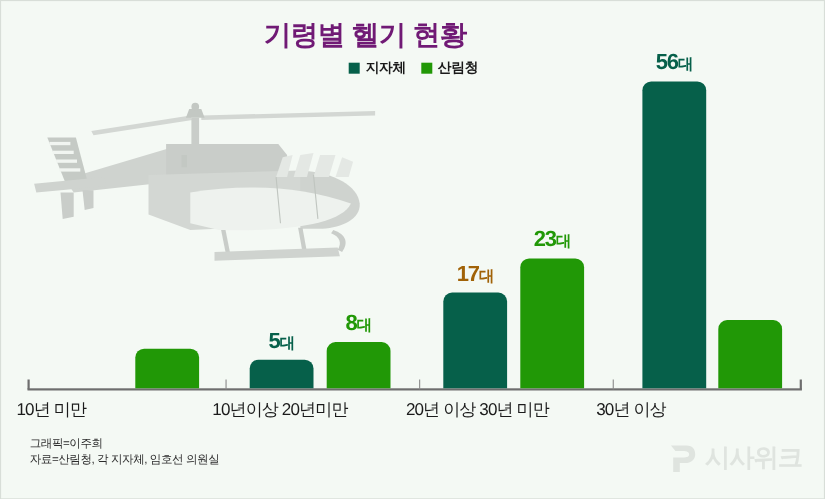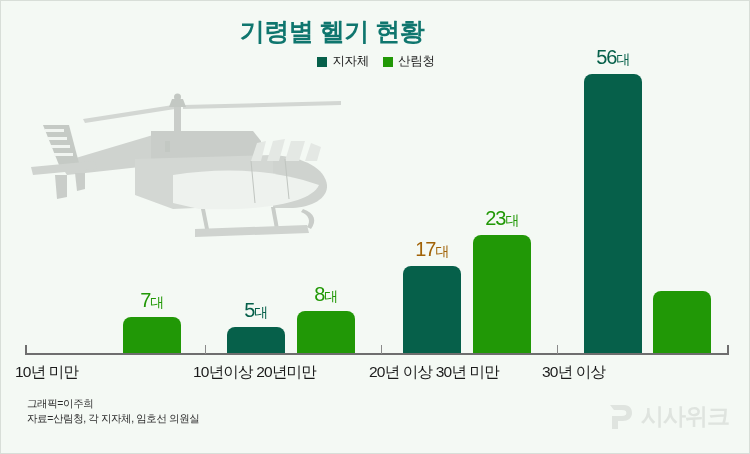--- a/index.html
+++ b/index.html
@@ -13,30 +13,30 @@
     position:absolute;inset:0;
     border:1px solid #d8ded8;
     box-sizing:border-box;
     background:#f4f9f4;
   }
 
   
   #chart-title{
     position:absolute;top:14px;left:0;width:662px;
     text-align:center;
-    font-size:25px;font-weight:bold;color:#0f766e;
+    font-size:25px;font-weight:bold;color:#701a75;
     letter-spacing:-0.5px;
   }
   #legend{
     position:absolute;top:52px;left:0;width:750px;
     display:flex;justify-content:center;align-items:center;gap:14px;
   }
   .legend-item{display:flex;align-items:center;gap:5px;}
   .legend-swatch{width:10px;height:10px;display:block;}
-  .legend-label{font-size:12.5px;font-weight:normal;color:#1a1a1a;letter-spacing:-0.3px;}
+  .legend-label{font-size:12.5px;font-weight:bold;color:#1a1a1a;letter-spacing:-0.3px;}
 
   
   #helicopter{
     position:absolute;left:22px;top:62px;width:320px;height:180px;
     pointer-events:none;
   }
 
   
   #plot{
     position:absolute;left:0;top:0;width:750px;height:454px;
@@ -52,21 +52,21 @@
     position:absolute;top:344px;width:2px;height:9px;background:#6e6e6e;
   }
 
   .bar{
     position:absolute;bottom:102px;width:58px;
     border-radius:8px 8px 0 0;
   }
   .bar-label{
     position:absolute;
     width:120px;text-align:center;
-    font-size:20px;font-weight:normal;
+    font-size:20px;font-weight:bold;
     letter-spacing:-1px;
     white-space:nowrap;
   }
   .bar-label .unit{font-size:14px;letter-spacing:-0.5px;}
 
   .group-label{
     position:absolute;top:361px;
     width:200px;text-align:left;
     font-size:15.5px;color:#1b1b1b;letter-spacing:-0.8px;
     white-space:nowrap;
@@ -161,23 +161,20 @@
   <div id="plot">
 
     <div id="axis-line"></div>
     <div class="axis-endtick" style="left:24px"></div>
     <div class="axis-tick" style="left:204px"></div>
     <div class="axis-tick" style="left:380px"></div>
     <div class="axis-tick" style="left:556px"></div>
     <div class="axis-endtick" style="left:726px"></div>
 
     <div class="bar" style="left:122px;height:36px;background:#219806"></div>
-    <div class="bar-label" style="left:91px;top:288px;color:#219806">
-      <span>7</span><span class="unit">대</span>
-    </div>
 
     <div class="bar" style="left:226px;height:26px;background:#06604a"></div>
     <div class="bar-label" style="left:195px;top:298px;color:#06604a">
       <span>5</span><span class="unit">대</span>
     </div>
 
     <div class="bar" style="left:296px;height:42px;background:#219806"></div>
     <div class="bar-label" style="left:265px;top:282px;color:#219806">
       <span>8</span><span class="unit">대</span>
     </div>

